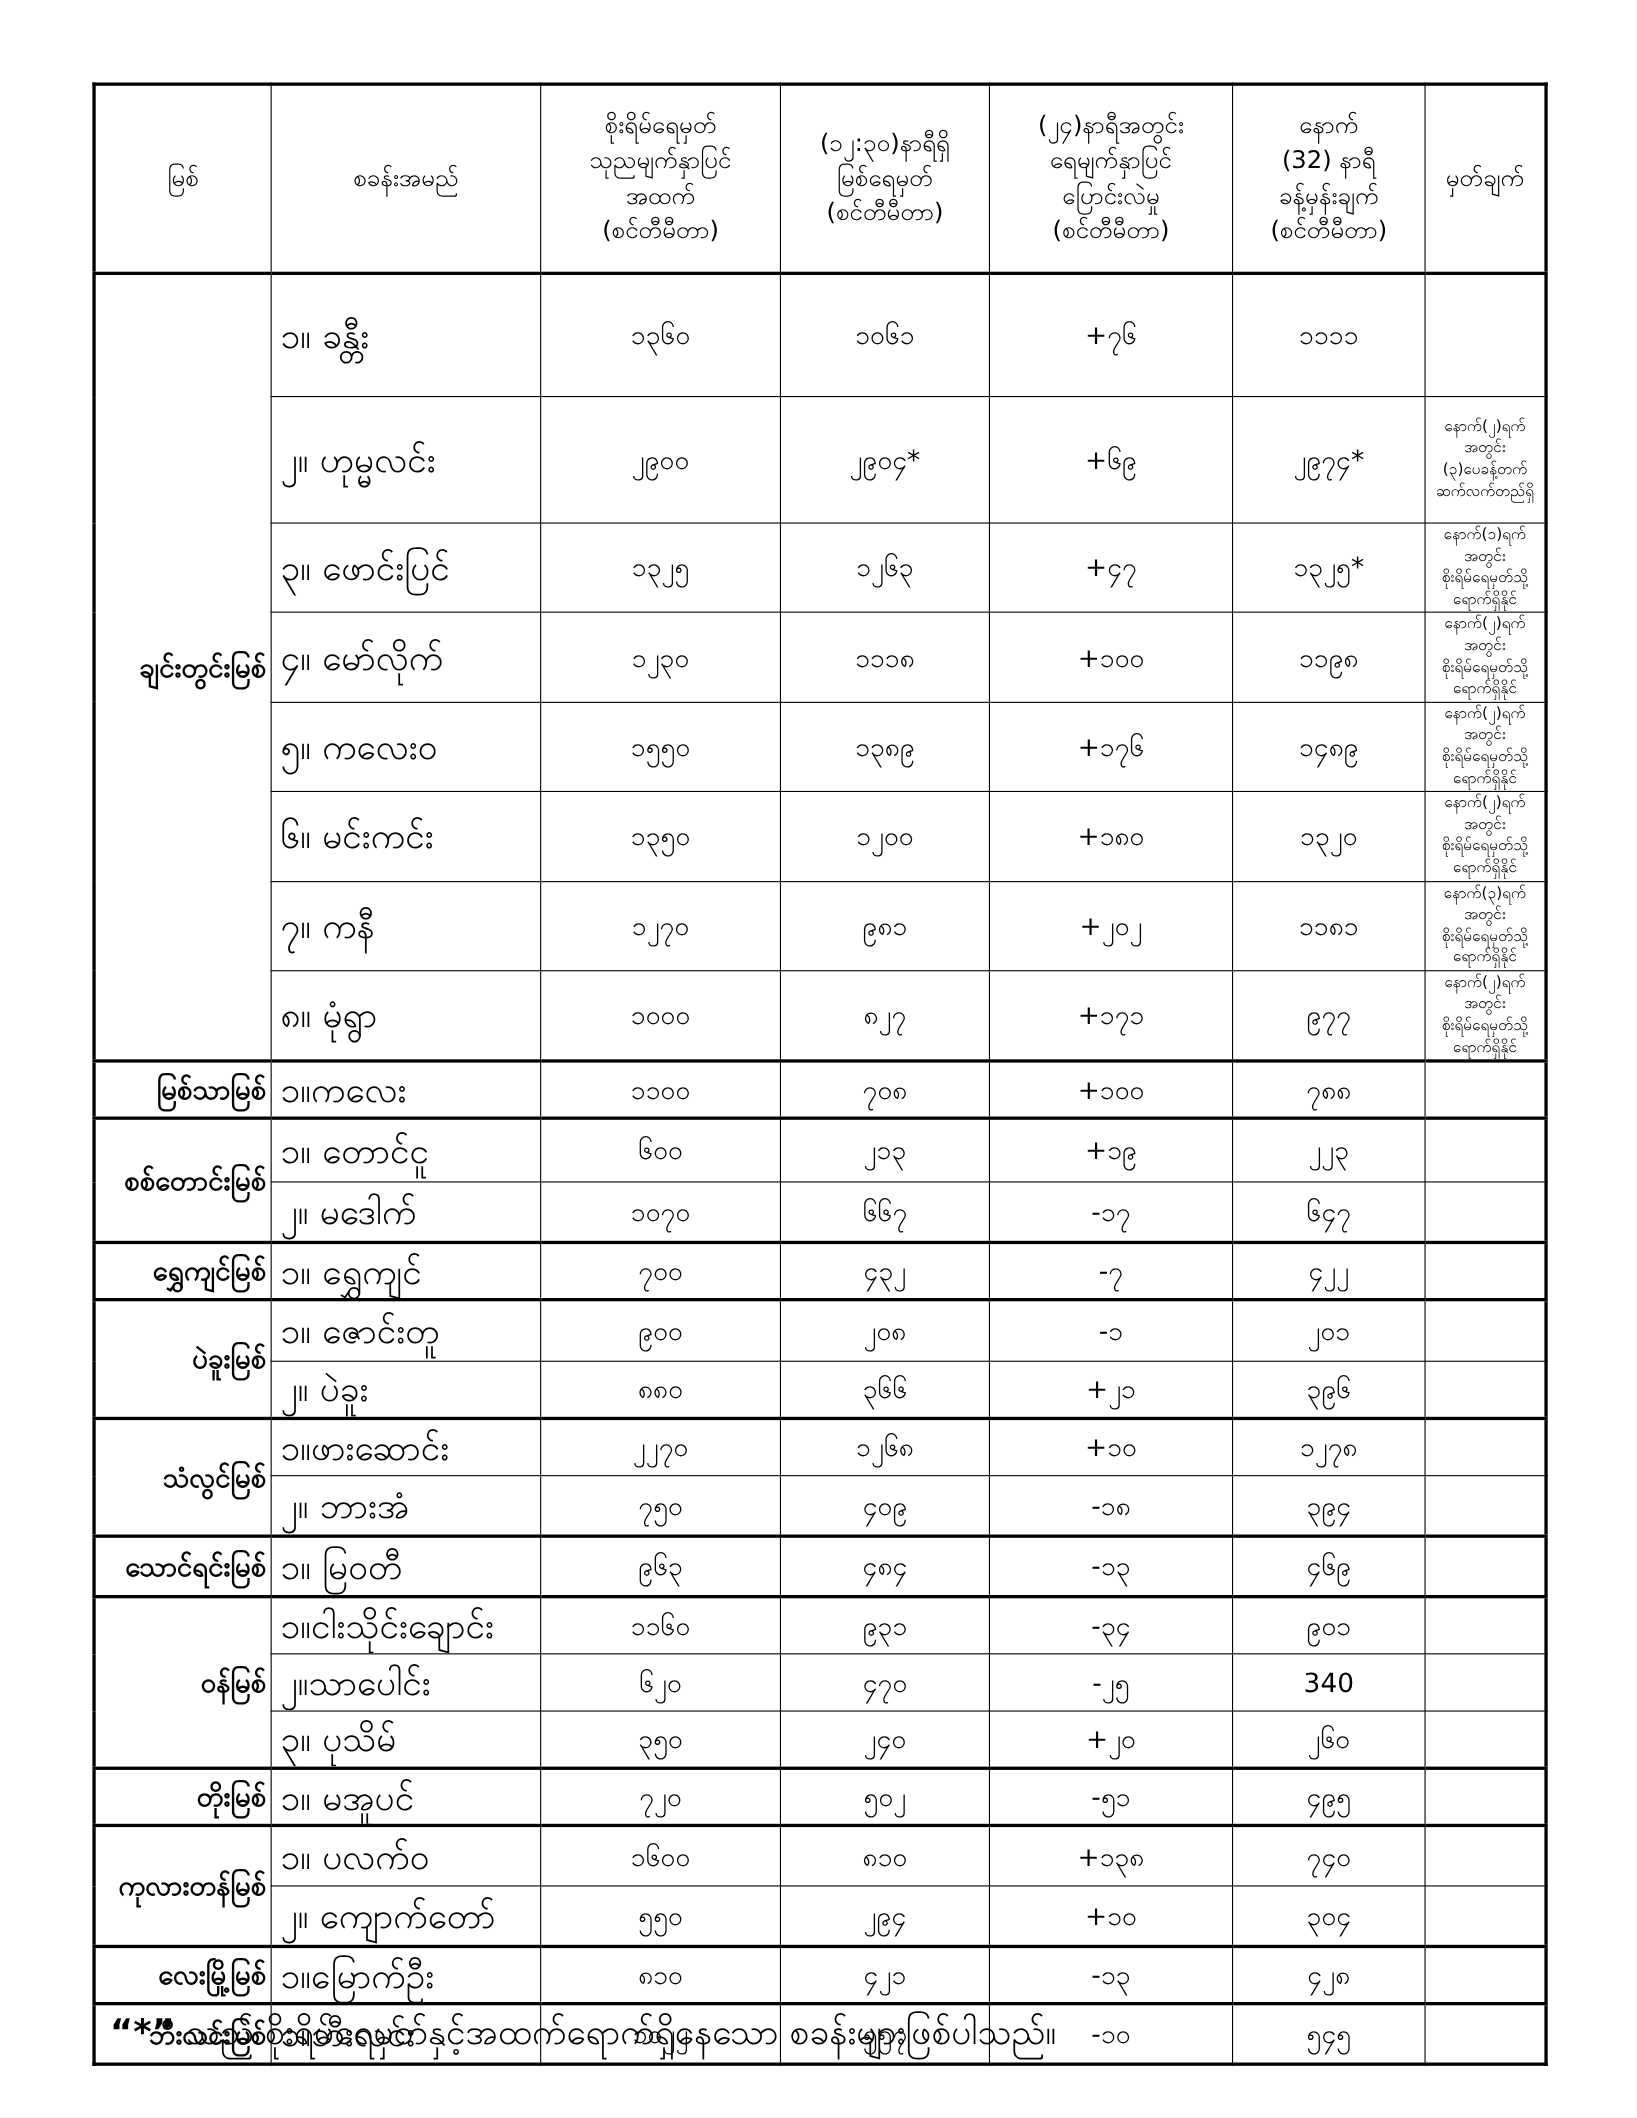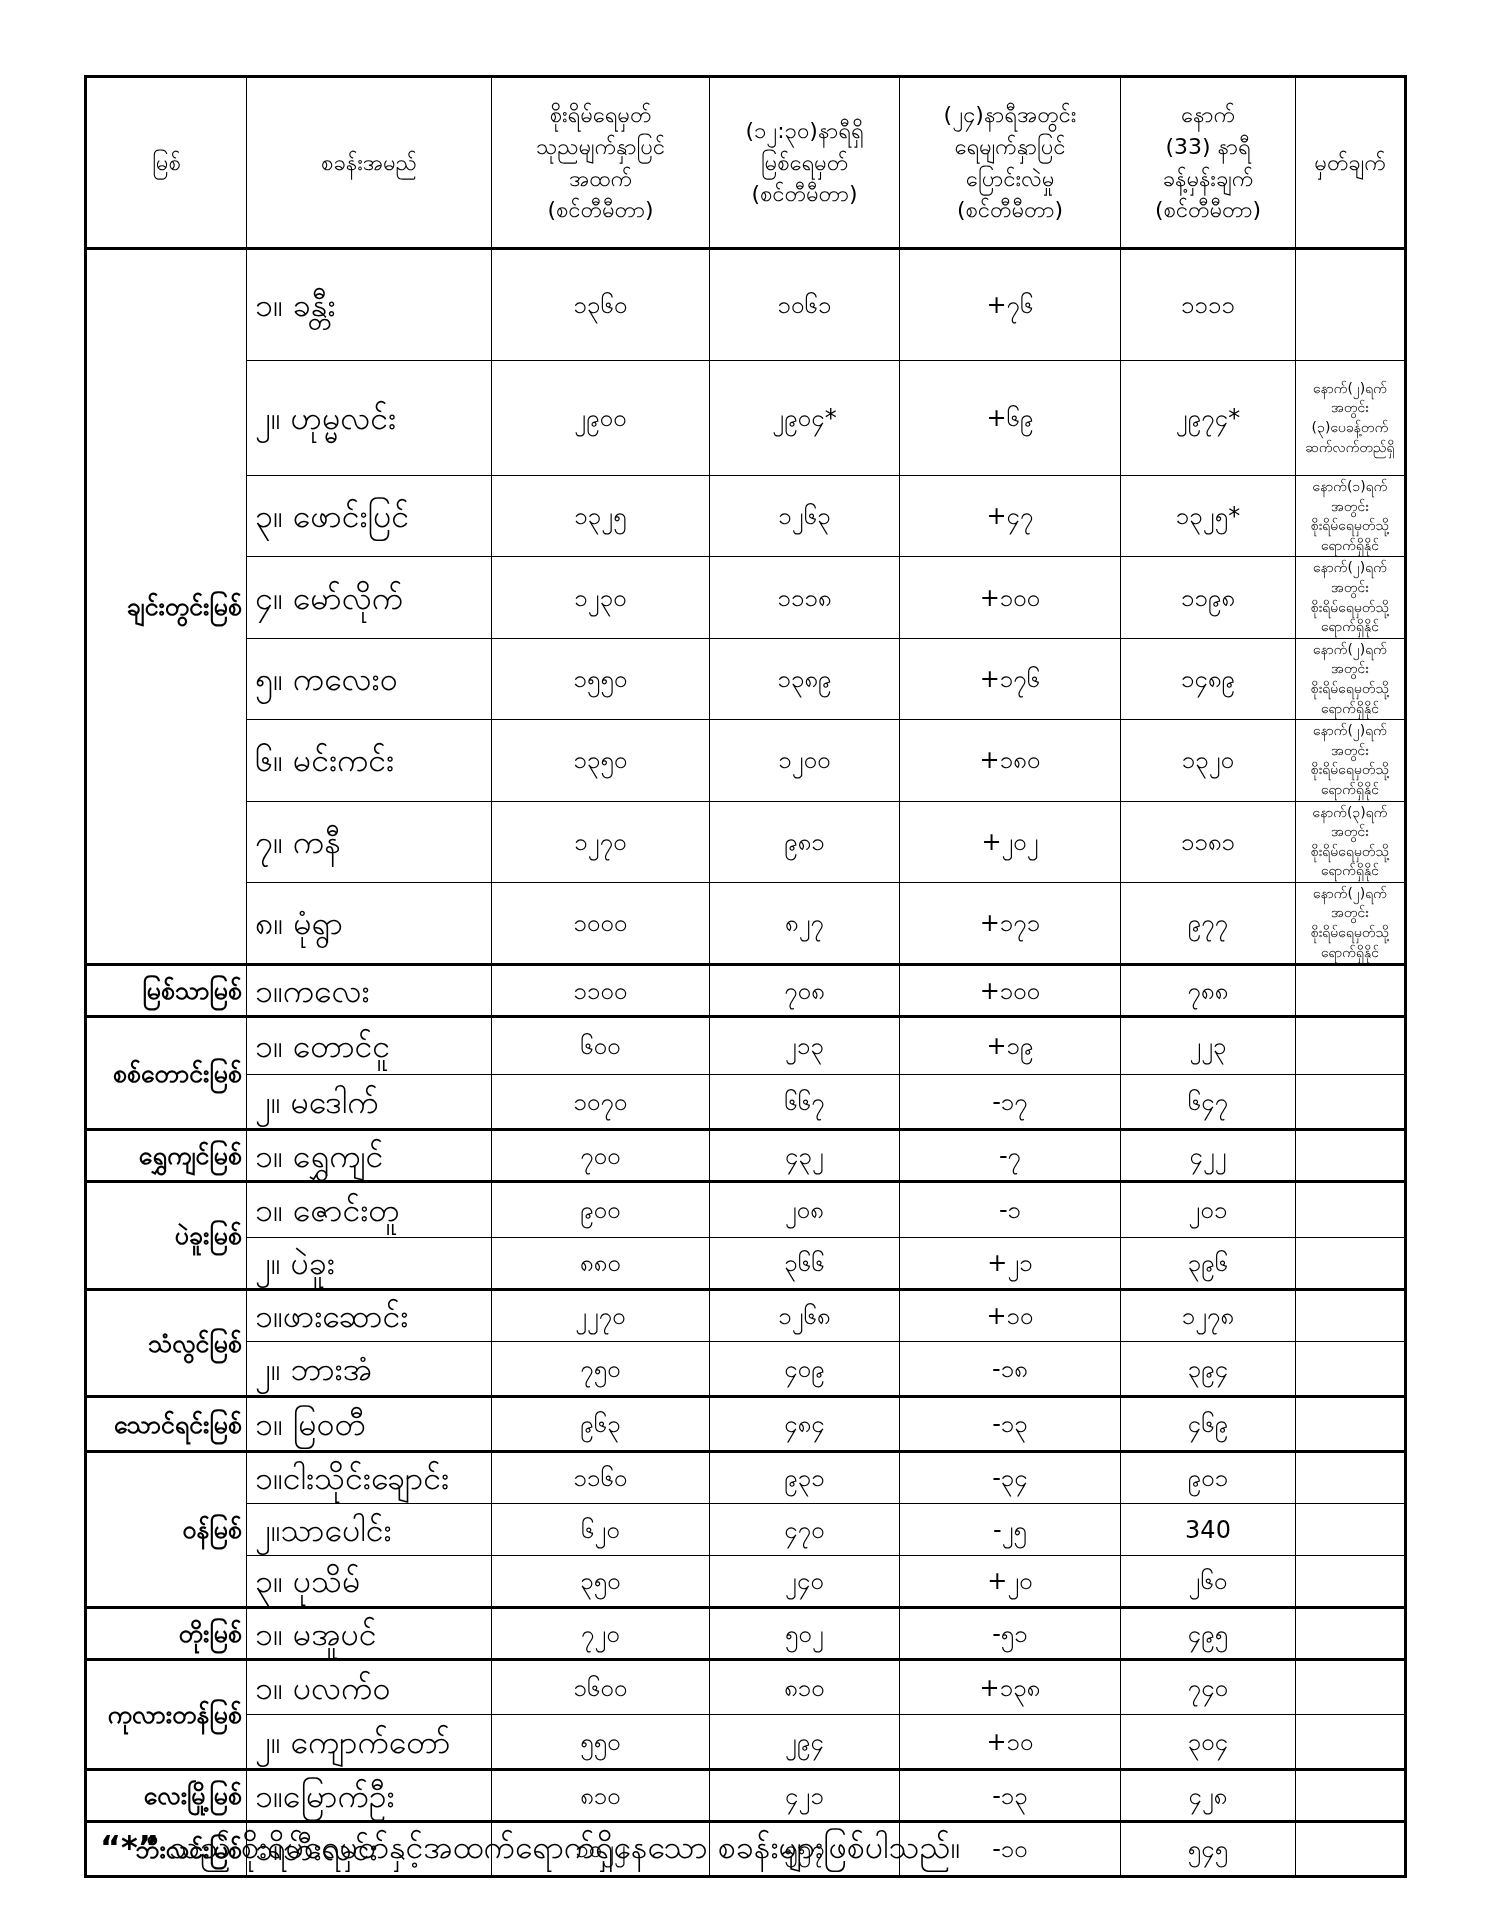--- a/index.html
+++ b/index.html
@@ -64,21 +64,21 @@
 အထက်
 (စင်တီမီတာ)</th>
         <th>(၁၂:၃၀)နာရီရှိ
 မြစ်ရေမှတ်
 (စင်တီမီတာ)</th>
         <th>(၂၄)နာရီအတွင်း
 ရေမျက်နှာပြင်
 ပြောင်းလဲမှု
 (စင်တီမီတာ)</th>
         <th>နောက်
-(33) နာရီ
+(32) နာရီ
 ခန့်မှန်းချက်
 (စင်တီမီတာ)</th>
         <th>မှတ်ချက်</th>
       </tr>
     </thead>
     <tbody id="table-body">
         <tr style="height: 112px;">
           <td class="river" rowspan="8">ချင်းတွင်းမြစ်</td>
           <td class="station">၁။ ခန္တီး</td>
           <td>၁၃၆၀</td>

